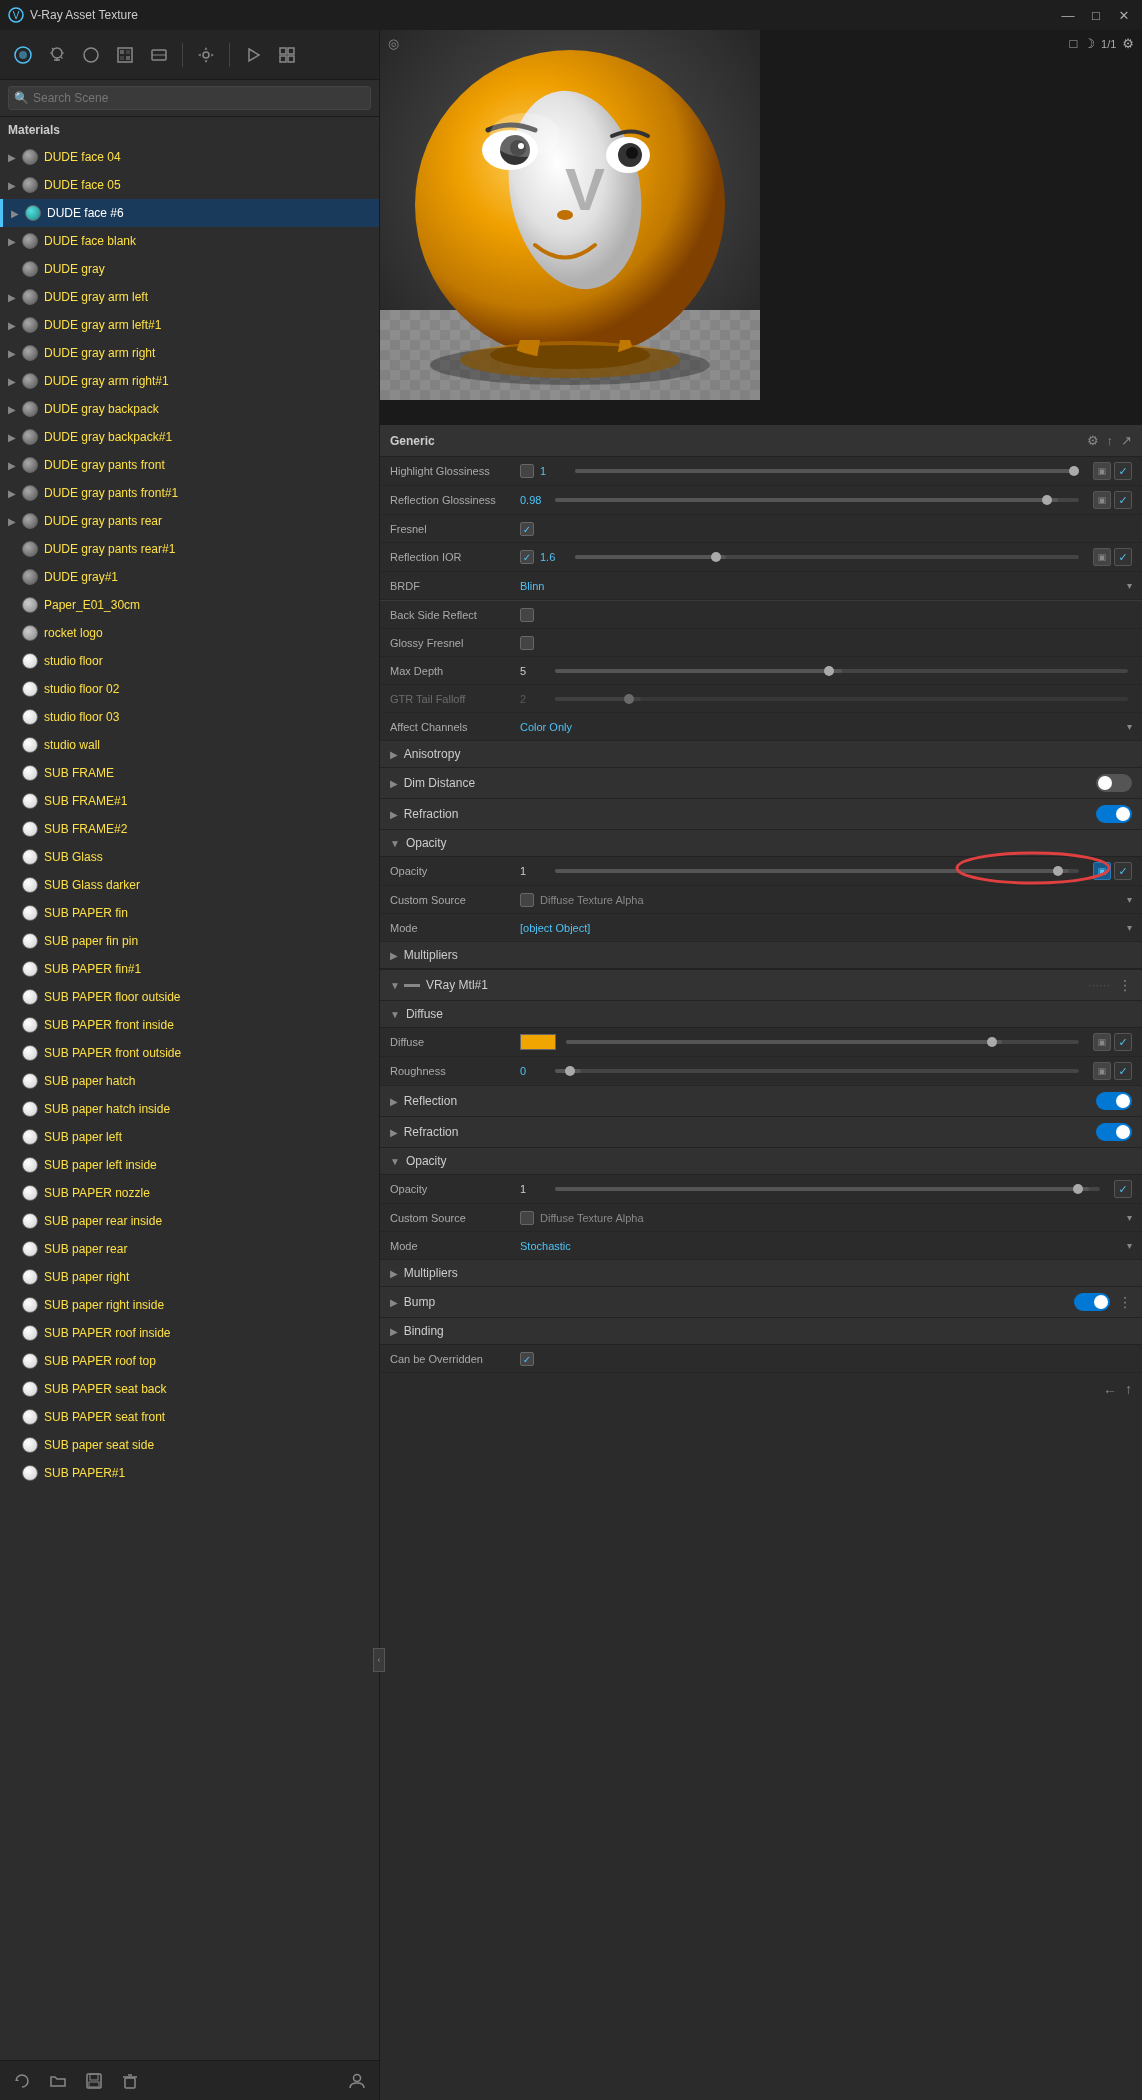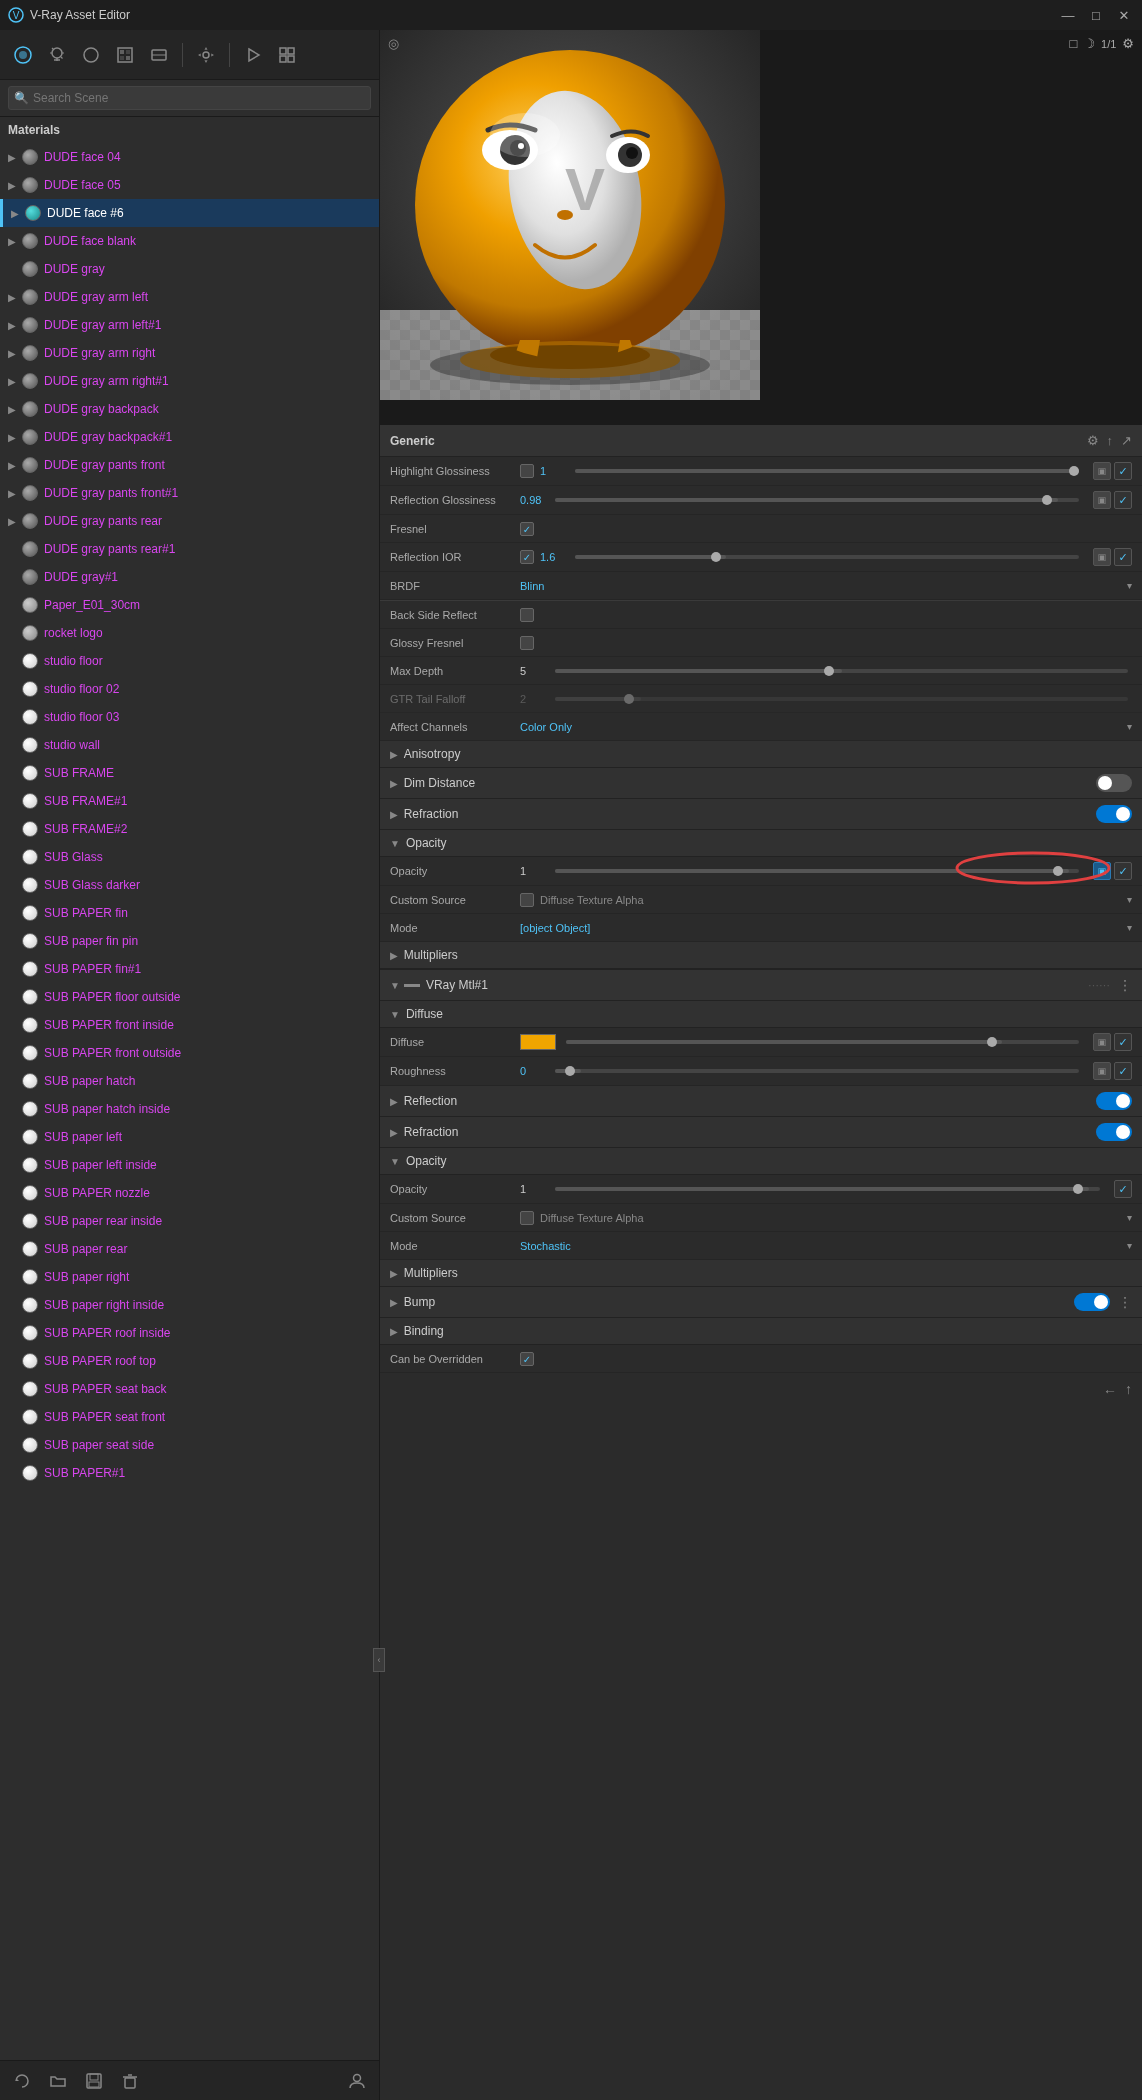--- a/index.html
+++ b/index.html
@@ -38,21 +38,21 @@
     .materials-list::-webkit-scrollbar-thumb { background: #555; border-radius: 3px; }
     
     .mat-item { display: flex; align-items: center; padding: 5px 8px; cursor: pointer; user-select: none; min-height: 28px; }
     .mat-item.selected { background: #1a3a5c; border-left: 3px solid #4fc3f7; }
     .mat-item .expand-arrow { width: 14px; font-size: 10px; color: #888; flex-shrink: 0; }
     .mat-circle { width: 16px; height: 16px; border-radius: 50%; background: #888; margin-right: 6px; flex-shrink: 0; border: 1px solid #666; }
     .mat-circle.teal { background: radial-gradient(circle at 35% 35%, #5dd, #1a8a8a); }
     .mat-circle.gray { background: radial-gradient(circle at 35% 35%, #aaa, #555); }
     .mat-circle.light-gray { background: radial-gradient(circle at 35% 35%, #ccc, #888); }
     .mat-circle.white { background: radial-gradient(circle at 35% 35%, #fff, #ccc); }
-    .mat-name { font-size: 12px; color: #d946ef; flex: 1; }
+    .mat-name { font-size: 12px; color: #fde047; flex: 1; }
     .mat-item.selected .mat-name { color: #ffffff; }
 
     
     .bottom-toolbar { height: 40px; background: #252525; display: flex; align-items: center; padding: 0 8px; gap: 8px; border-top: 1px solid #1a1a1a; }
     .bottom-btn { width: 28px; height: 28px; display: flex; align-items: center; justify-content: center; cursor: pointer; color: #888; font-size: 14px; }
     
     
     .right-panel { flex: 1; background: #2b2b2b; display: flex; flex-direction: column; overflow: hidden; }
     
     
@@ -127,21 +127,21 @@
     .left-collapse-btn { position: absolute; right: -10px; top: 50%; transform: translateY(-50%); background: #3a3a3a; border: 1px solid #555; width: 12px; height: 24px; display: flex; align-items: center; justify-content: center; cursor: pointer; color: #888; font-size: 9px; z-index: 5; }
   </style>
 </head>
 <body>
 
 <div class="titlebar">
   <svg class="titlebar-icon" viewBox="0 0 16 16" fill="#4fc3f7">
     <circle cx="8" cy="8" r="7" fill="none" stroke="#4fc3f7" stroke-width="1.5"></circle>
     <text x="8" y="12" text-anchor="middle" font-size="10" fill="#4fc3f7">V</text>
   </svg>
-  <span class="titlebar-title">V-Ray Asset Editor</span>
+  <span class="titlebar-title">V-Ray Asset Texture</span>
   <div class="titlebar-controls">
     <div class="titlebar-btn">—</div>
     <div class="titlebar-btn">□</div>
     <div class="titlebar-btn close">✕</div>
   </div>
 </div>
 
 <div class="main-layout">
 
   <div class="left-panel">

